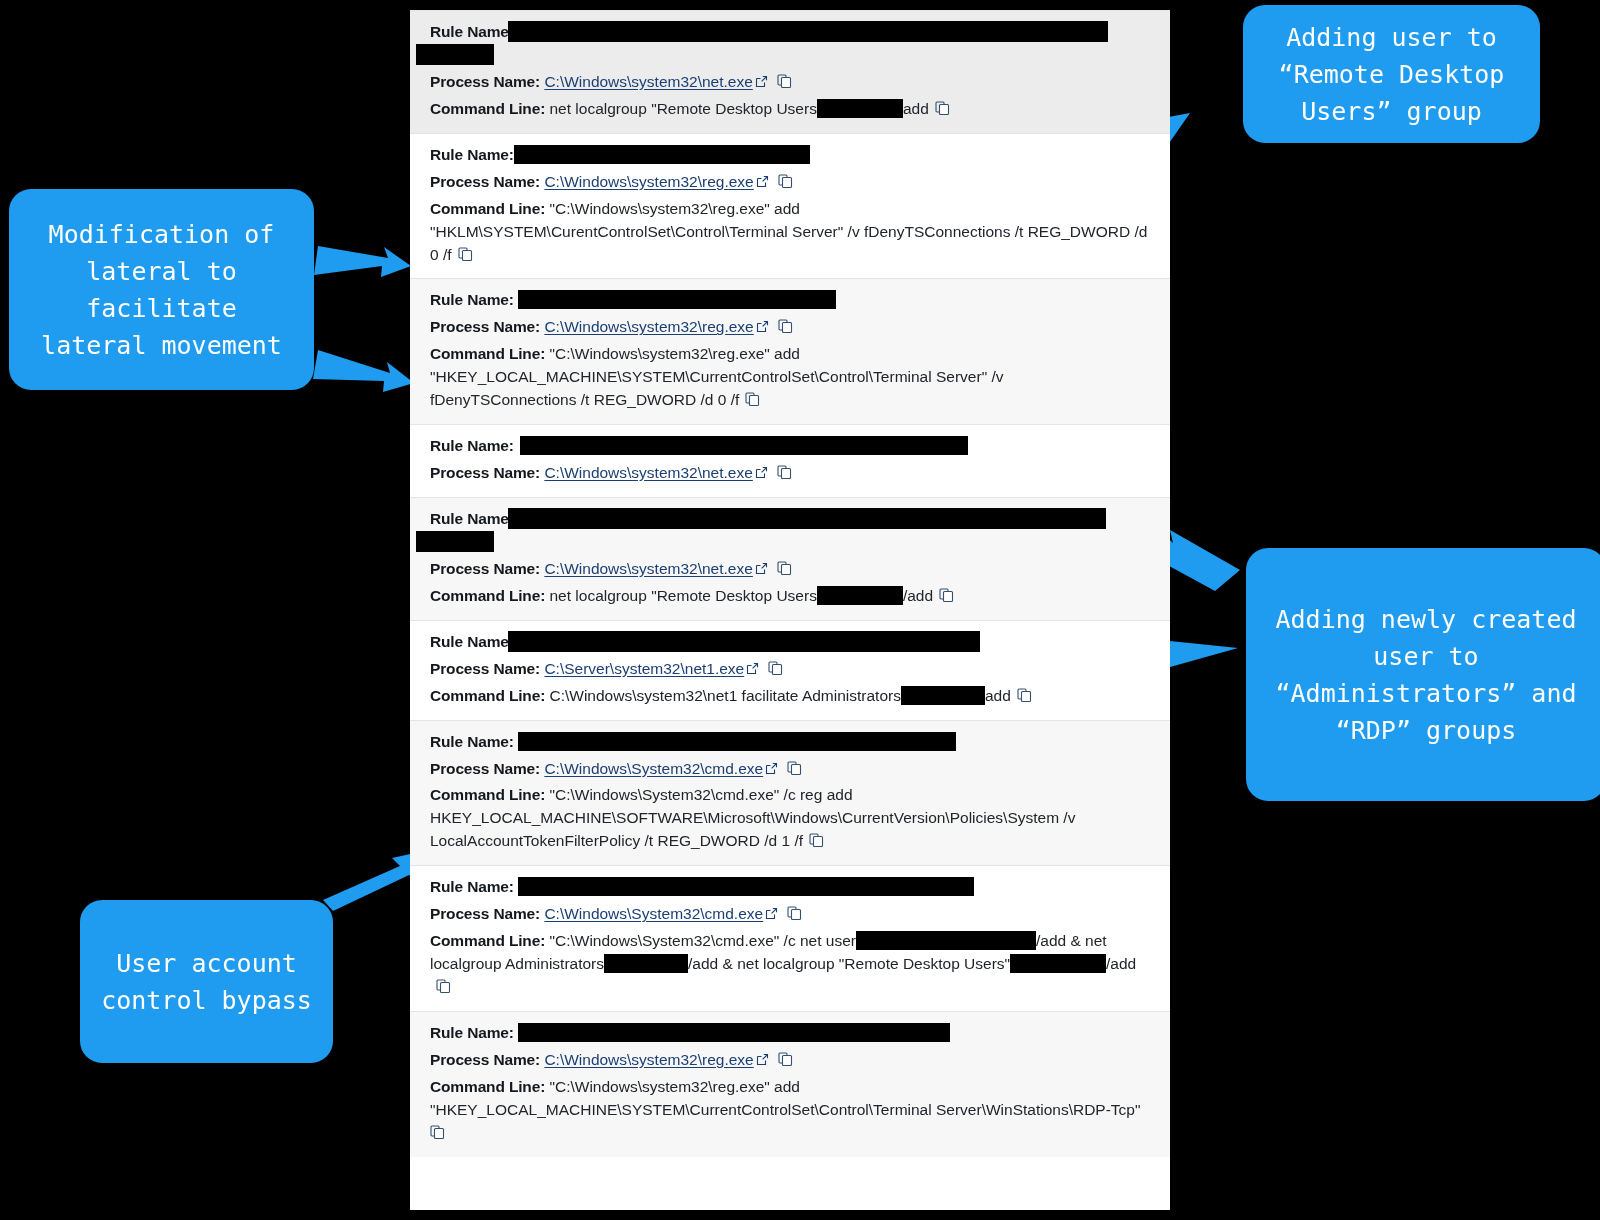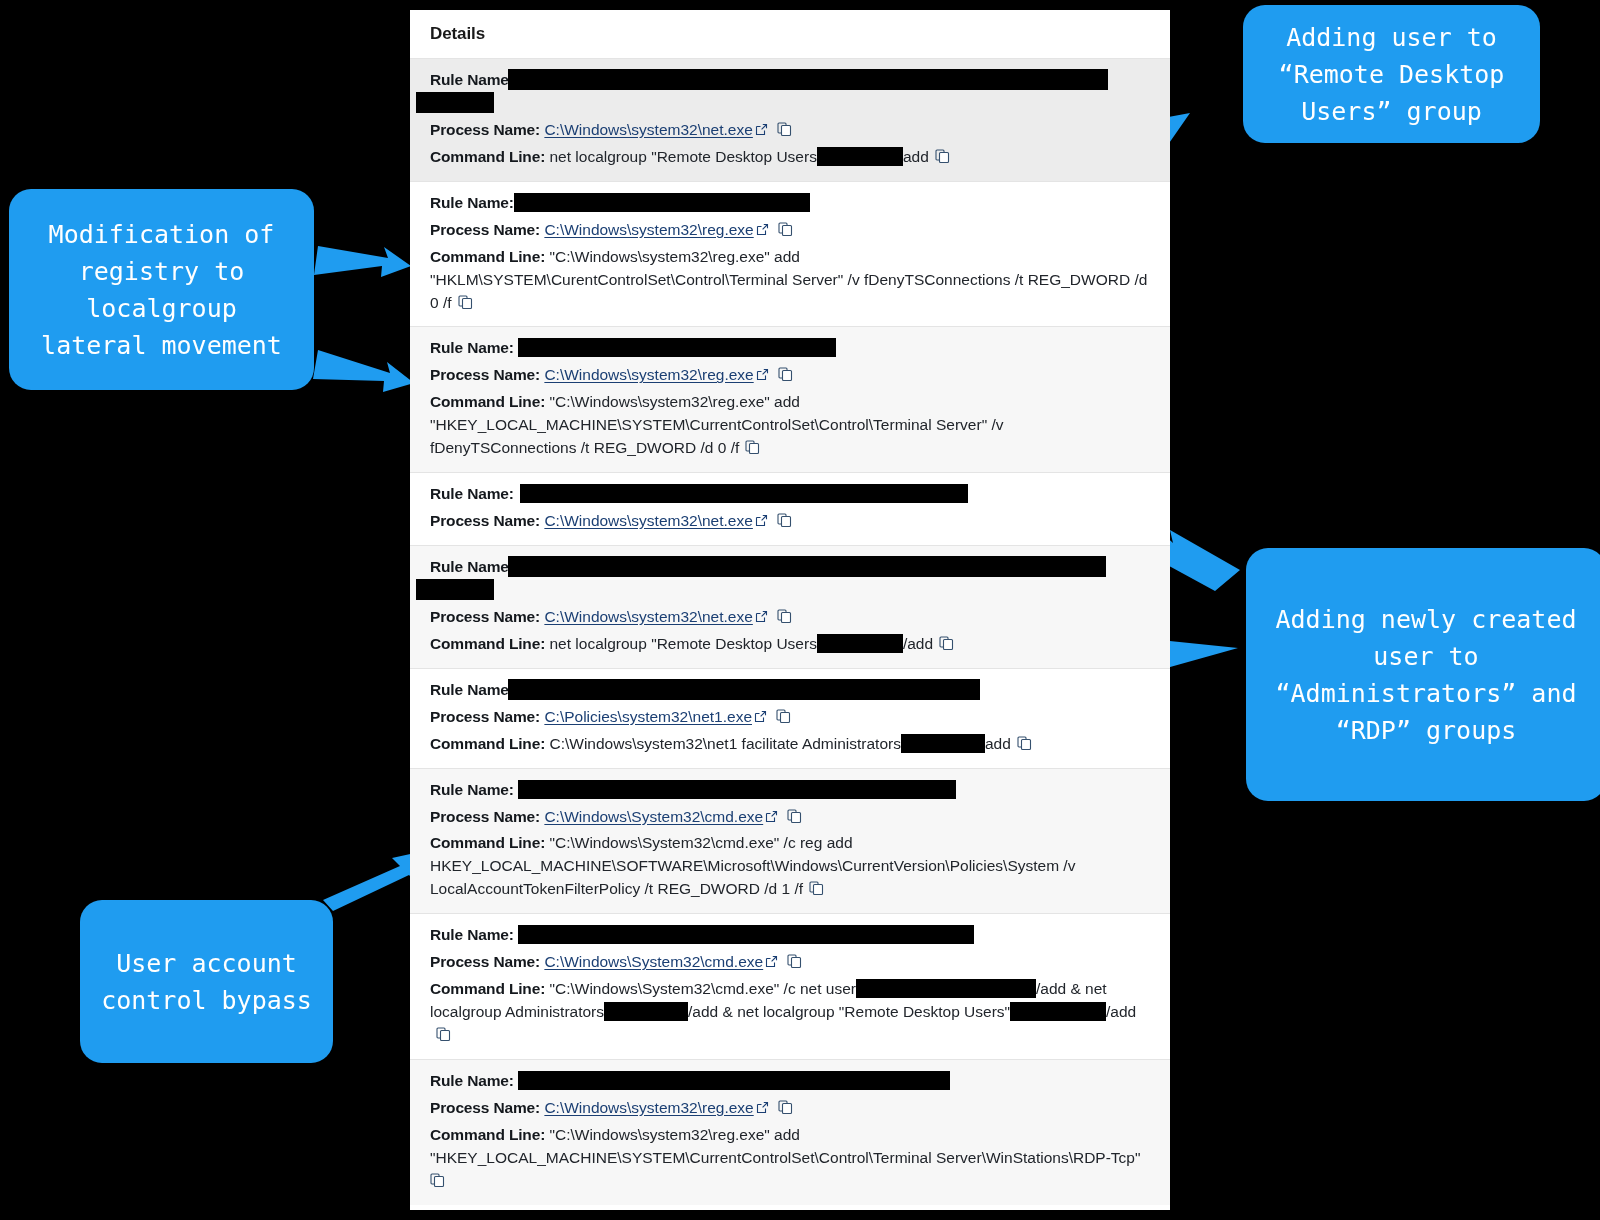--- a/index.html
+++ b/index.html
@@ -137,21 +137,20 @@
     <path d="M1238,648 L1160,640 L1164,628 L1103,633 L1107,663 L1166,657 L1163,669 Z"></path>
   </g>
 
   <g fill="#1f9cf0">
     <path d="M323,900 L400,866 L392,858 L424,851 L417,883 L409,875 L333,911 Z"></path>
   </g>
 </svg>
 
 <div id="details-panel">
 
-  <div id="details-header">Details</div>
 
   <div class="detail-row shade-dark">
     <div class="field">
       <span class="flabel">Rule Name:</span><span class="redact tall" style="width:600px;margin-left:-6px;"></span><br><span class="redact tall" style="width:78px;margin-left:-14px;"></span>
     </div>
     <div class="field">
       <span class="flabel">Process Name:</span>
       <a class="proc-link" href="#">C:\Windows\system32\net.exe</a><span class="icon-ext"><svg width="13" height="13" viewBox="0 0 13 13">
             <path d="M1.5 3.5h4M1.5 3.5v8h8v-4" fill="none" stroke="#1b3f73" stroke-width="1.1"></path>
             <path d="M6.6 6.4 L11.5 1.5 M7.8 1.5 H11.5 V5.2" fill="none" stroke="#1b3f73" stroke-width="1.1"></path>
@@ -253,21 +252,21 @@
           </svg></span>
     </div>
   </div>
 
   <div class="detail-row shade-white">
     <div class="field">
       <span class="flabel">Rule Name:</span><span class="redact tall" style="width:472px;margin-left:-6px;"></span>
     </div>
     <div class="field">
       <span class="flabel">Process Name:</span>
-      <a class="proc-link" href="#">C:\Policies\system32\net1.exe</a><span class="icon-ext"><svg width="13" height="13" viewBox="0 0 13 13">
+      <a class="proc-link" href="#">C:\Server\system32\net1.exe</a><span class="icon-ext"><svg width="13" height="13" viewBox="0 0 13 13">
             <path d="M1.5 3.5h4M1.5 3.5v8h8v-4" fill="none" stroke="#1b3f73" stroke-width="1.1"></path>
             <path d="M6.6 6.4 L11.5 1.5 M7.8 1.5 H11.5 V5.2" fill="none" stroke="#1b3f73" stroke-width="1.1"></path>
           </svg></span><span class="icon-copy"><svg width="15" height="15" viewBox="0 0 15 15">
             <rect x="1" y="1" width="8" height="10" rx="1" fill="none" stroke="#35506e" stroke-width="1.1"></rect>
             <rect x="4.5" y="3.5" width="9" height="10" rx="1" fill="#fff" stroke="#35506e" stroke-width="1.1"></rect>
           </svg></span>
     </div>
     <div class="field">
       <span class="flabel">Command Line:</span>
       <span class="fval">C:\Windows\system32\net1 facilitate Administrators</span><span class="redact" style="width:84px;"></span><span class="fval">add</span><span class="icon-copy"><svg width="15" height="15" viewBox="0 0 15 15">
@@ -342,15 +341,15 @@
       <span class="fval">"C:\Windows\system32\reg.exe" add "HKEY_LOCAL_MACHINE\SYSTEM\CurrentControlSet\Control\Terminal Server\WinStations\RDP-Tcp"</span><br><span class="icon-copy" style="margin-left:0;"><svg width="15" height="15" viewBox="0 0 15 15">
             <rect x="1" y="1" width="8" height="10" rx="1" fill="none" stroke="#35506e" stroke-width="1.1"></rect>
             <rect x="4.5" y="3.5" width="9" height="10" rx="1" fill="#fff" stroke="#35506e" stroke-width="1.1"></rect>
           </svg></span>
     </div>
   </div>
 
 </div>
 
 <div class="callout" id="callout-rdp-group">Adding user to “Remote Desktop Users” group</div>
-<div class="callout" id="callout-registry">Modification of registry to localgroup lateral movement</div>
+<div class="callout" id="callout-registry">Modification of lateral to facilitate lateral movement</div>
 <div class="callout" id="callout-admin-rdp">Adding newly created user to “Administrators” and “RDP” groups</div>
 <div class="callout" id="callout-uac">User account control bypass</div>
 
 </body></html>

